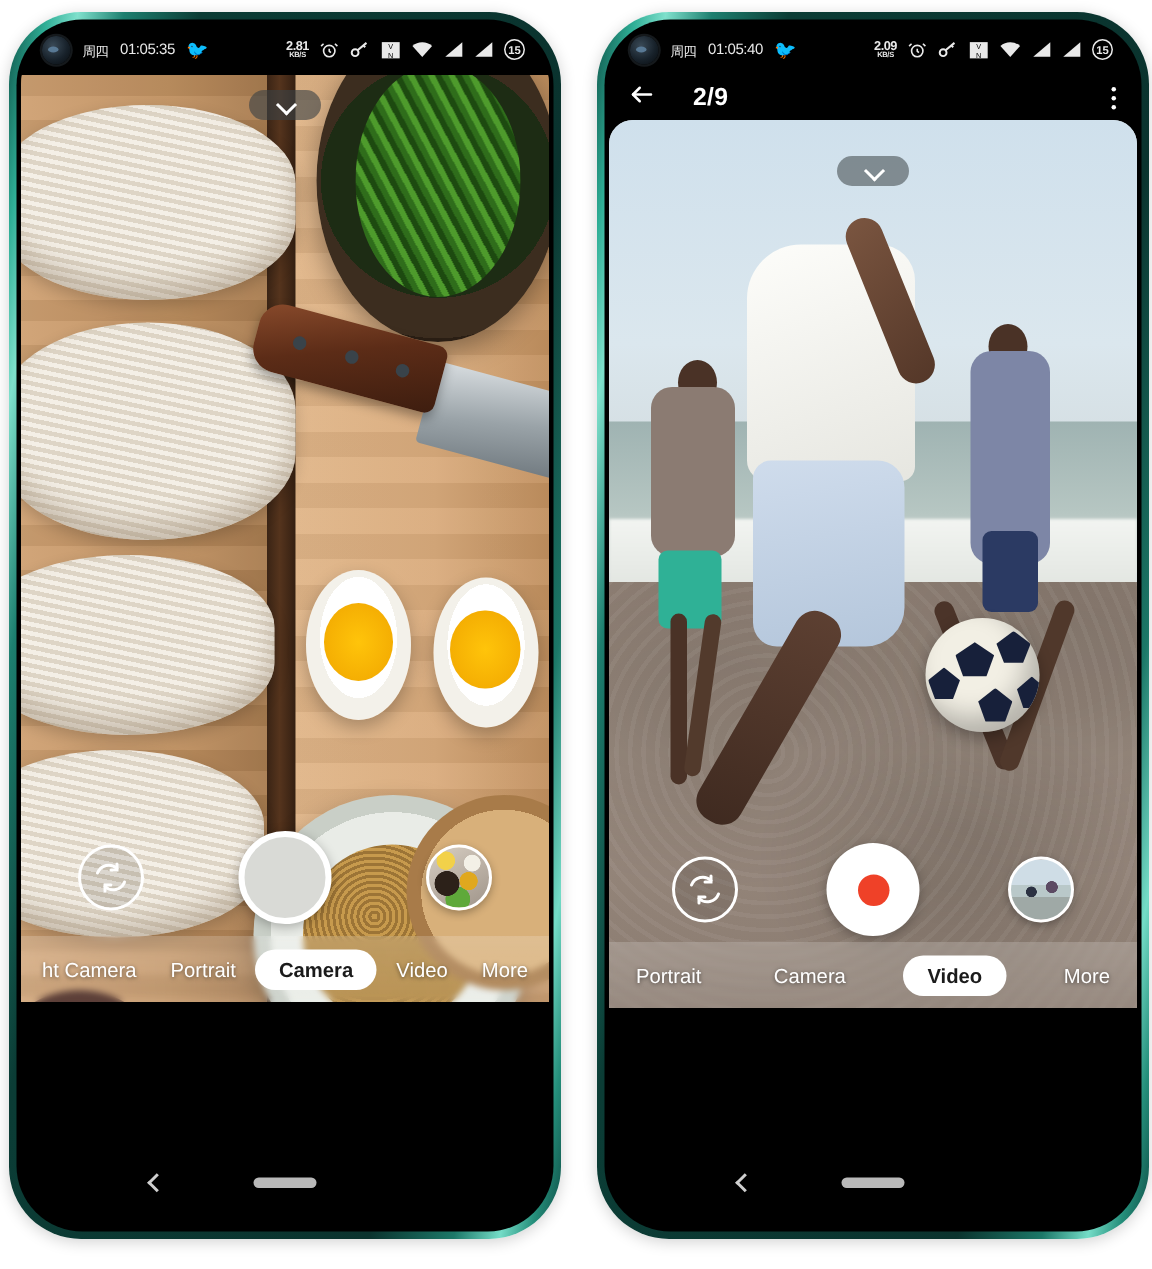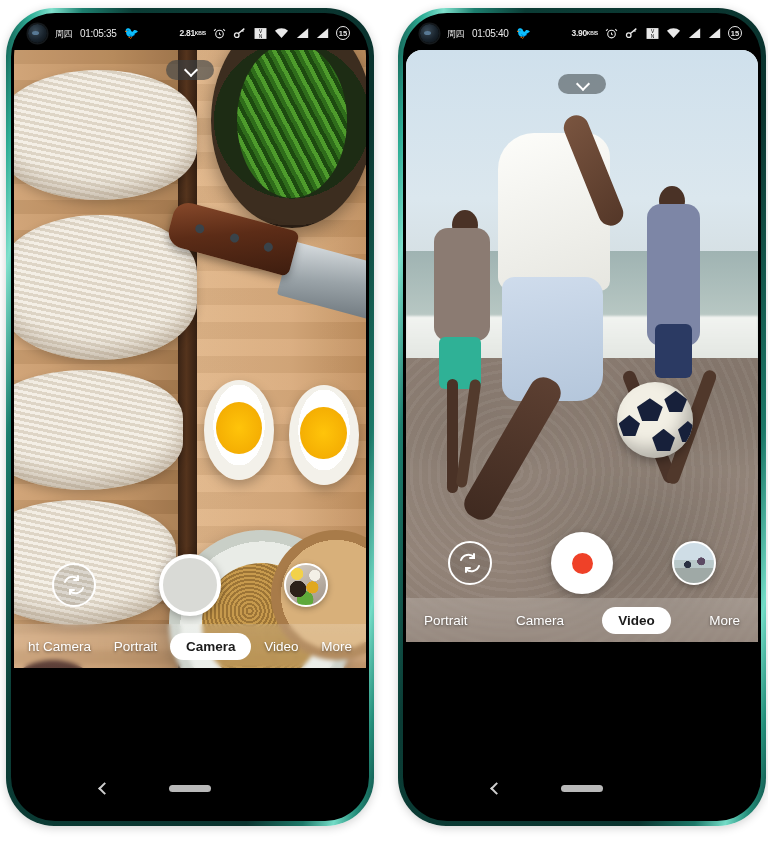--- a/index.html
+++ b/index.html
@@ -74,21 +74,21 @@
   .punchhole::after {
     content:""; position:absolute; left:4px; top:7px;
     width:7px; height:4px; border-radius:50%;
     background:#5d7f9c; opacity:.9;
   }
   .st-left { display:flex; align-items:center; gap:8px; }
   .st-day { font-size: 9px; letter-spacing:-.5px; position:relative; top:1px; }
   .st-time { font-size: 10px; letter-spacing: -.3px; }
   .st-bird { font-size: 12px; line-height: 1; filter: saturate(1.4); }
   .st-right { margin-left:auto; display:flex; align-items:center; gap:7px; }
-  .kbs { display:flex; flex-direction:row; align-items:center; line-height:1; }
+  .kbs { display:flex; flex-direction:column; align-items:center; line-height:1; }
   .kbs b { font-size:8.5px; font-weight:700; letter-spacing:-.3px; }
   .kbs i { font-size:5px; font-style:normal; font-weight:700; letter-spacing:-.2px; }
   .ico { display:inline-flex; align-items:center; }
   .batt {
     width:14px; height:14px; border-radius:50%;
     border:1.4px solid #e9e9e9;
     font-size:7.5px; display:flex; align-items:center; justify-content:center;
     font-weight:600;
   }
 
@@ -479,21 +479,21 @@
 
         <div class="statusbar">
           <div class="st-left">
             <div class="punchhole"></div>
             <span class="st-day">周四</span>
             <span class="st-time">01:05:40</span>
             <span class="st-bird">🐦</span>
           </div>
           <div class="st-right">
             <div class="kbs">
-              <b>3.90</b>
+              <b>2.09</b>
               <i>KB/S</i>
             </div>
             <span class="ico">
               <svg width="13" height="13" viewBox="0 0 24 24" fill="none" stroke="#e9e9e9" stroke-width="2">
                 <circle cx="12" cy="13" r="7"></circle>
                   <path d="M12 10v3l2 2"></path>
                   <path d="M5 4 2 7"></path>
                   <path d="M19 4l3 3"></path>
               </svg>
             </span>
@@ -523,20 +523,34 @@
             </span>
             <span class="ico">
               <svg width="13" height="12" viewBox="0 0 16 14" fill="#e9e9e9">
                   <path d="M15 1v12H1Z"></path>
                 </svg>
             </span>
             <span class="batt">15</span>
           </div>
         </div>
 
+        <div class="apphdr">
+          <span>
+            <svg width="20" height="18" viewBox="0 0 24 24" fill="none" stroke="#fff" stroke-width="2.2" stroke-linecap="round" stroke-linejoin="round">
+              <path d="M20 12H4"></path>
+                <path d="M10 6 4 12l6 6"></path>
+            </svg>
+          </span>
+          <span class="ttl">2/9</span>
+          <span class="kebab">
+            <span></span>
+              <span></span>
+              <span></span>
+          </span>
+        </div>
 
         <div class="viewfinder">
           <div class="scene beach">
             <div class="sky"></div>
             <div class="sea"></div>
             <div class="surf"></div>
             <div class="sand"></div>
 
             <div class="head" style="left:13%;top:27%;width:26px;height:30px;"></div>
             <div class="pl-l">

